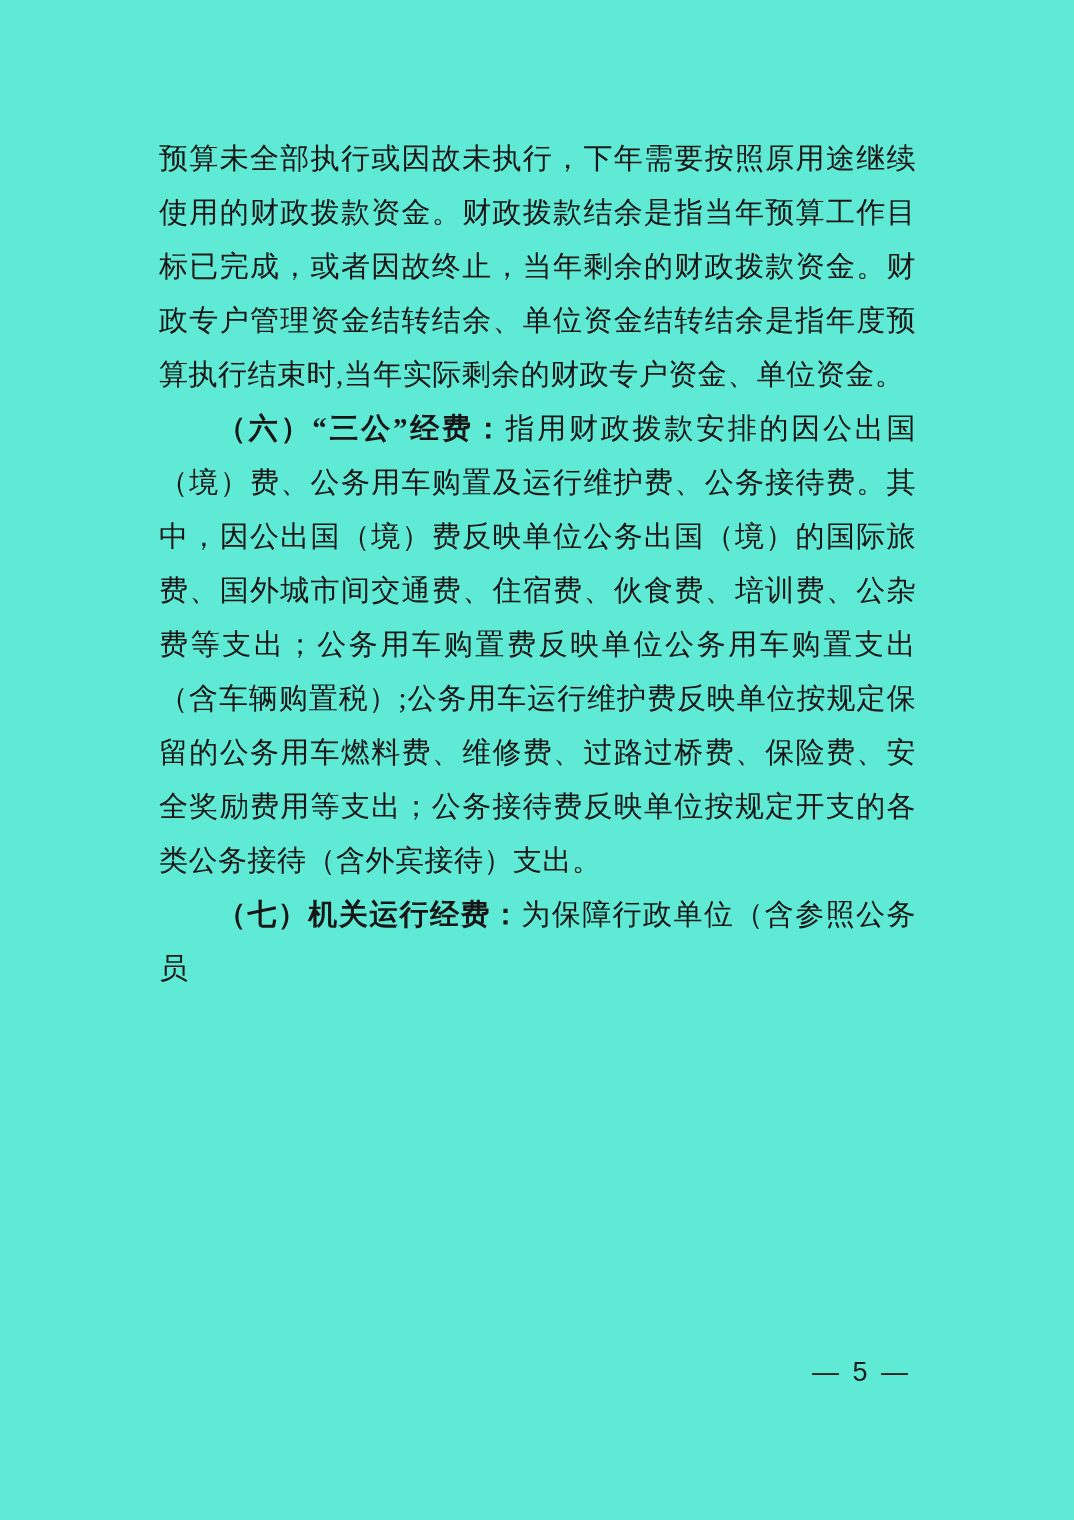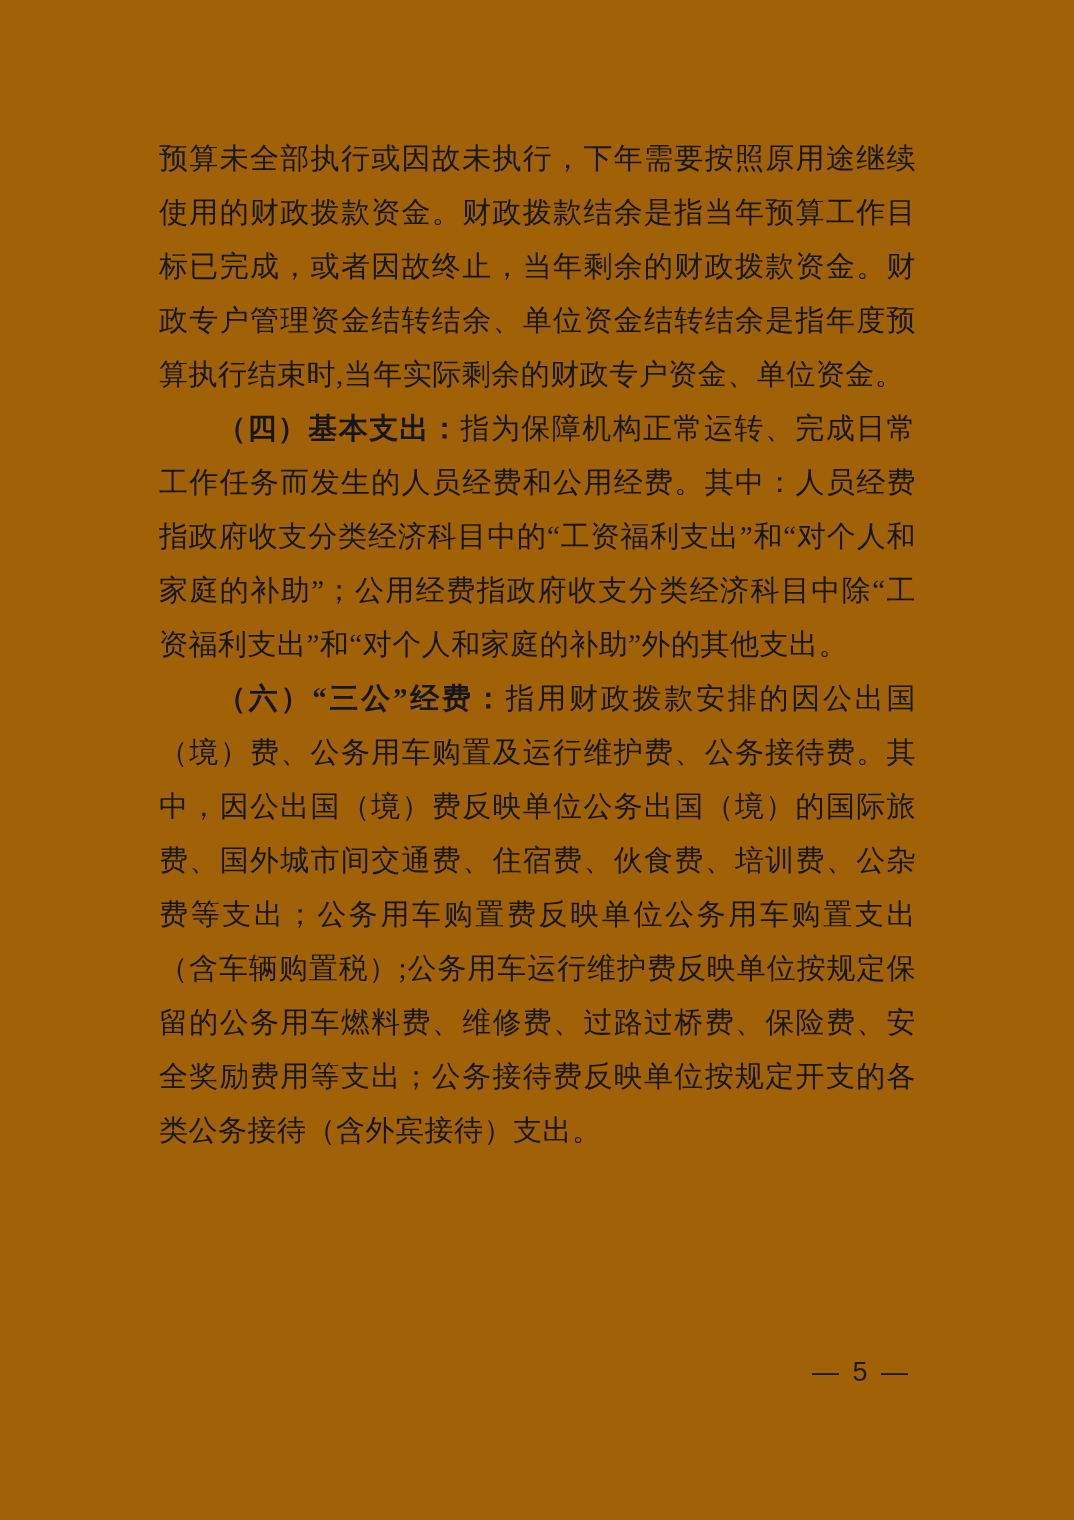--- a/index.html
+++ b/index.html
@@ -14,21 +14,21 @@
     font-family: "Liberation Serif", "DejaVu Serif", serif;
     color: #161616;
     overflow: hidden;
   }
   .page {
     position: absolute;
     left: 0;
     top: 0;
     width: 1074px;
     height: 1520px;
-    background: #a16207;
+    background: #5eead4;
   }
   .text-block {
     position: absolute;
     left: 159px;
     top: 131px;
     width: 757px;
   }
   p.para {
     margin: 0;
     padding: 0;
@@ -58,23 +58,23 @@
 </style>
 </head>
 <body>
 
 <div class="page">
 
   <div class="text-block">
 
     <p class="para"><span>预算未全部执行或因故未执行，下年需要按照原用途继续使用的财政拨款资金。财政拨款结余是指当年预算工作目标已完成，或者因故终止，当年剩余的财政拨款资金。财政专户管理资金结转结余、单位资金结转结余是指年度预算执行结束时,当年实际剩余的财政专户资金、单位资金。</span></p>
 
-    <p class="para indent"><span class="lead">（四）基本支出：</span><span>指为保障机构正常运转、完成日常工作任务而发生的人员经费和公用经费。其中：人员经费指政府收支分类经济科目中的“工资福利支出”和“对个人和家庭的补助”；公用经费指政府收支分类经济科目中除“工资福利支出”和“对个人和家庭的补助”外的其他支出。</span></p>
 
 
     <p class="para indent"><span class="lead">（六）“三公”经费：</span><span>指用财政拨款安排的因公出国（境）费、公务用车购置及运行维护费、公务接待费。其中，因公出国（境）费反映单位公务出国（境）的国际旅费、国外城市间交通费、住宿费、伙食费、培训费、公杂费等支出；公务用车购置费反映单位公务用车购置支出（含车辆购置税）;公务用车运行维护费反映单位按规定保留的公务用车燃料费、维修费、过路过桥费、保险费、安全奖励费用等支出；公务接待费反映单位按规定开支的各类公务接待（含外宾接待）支出。</span></p>
 
+    <p class="para indent"><span class="lead">（七）机关运行经费：</span><span>为保障行政单位（含参照公务员</span></p>
 
   </div>
 
   <div class="page-number">— 5 —</div>
 
 </div>
 
 </body></html>

